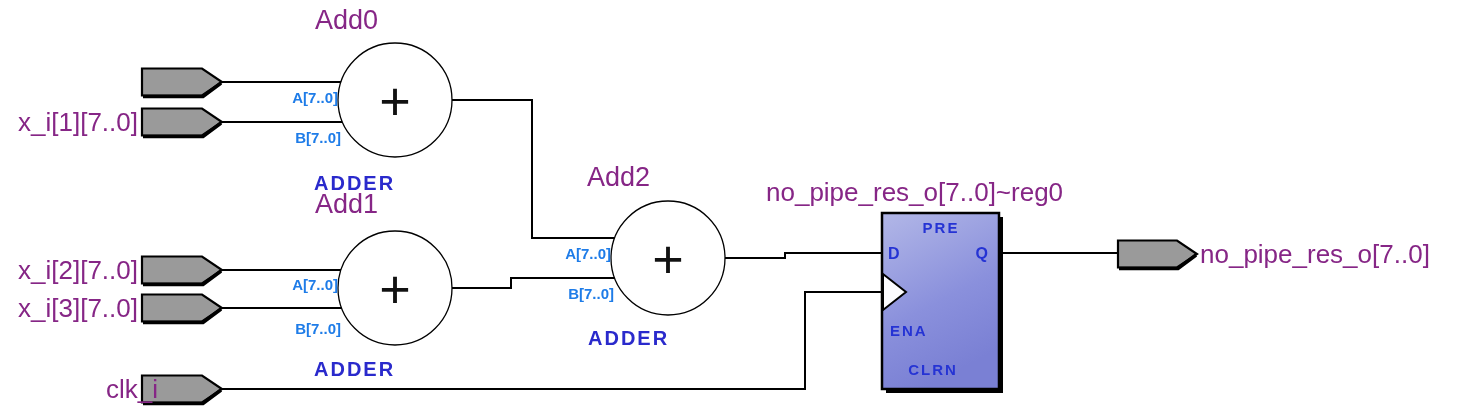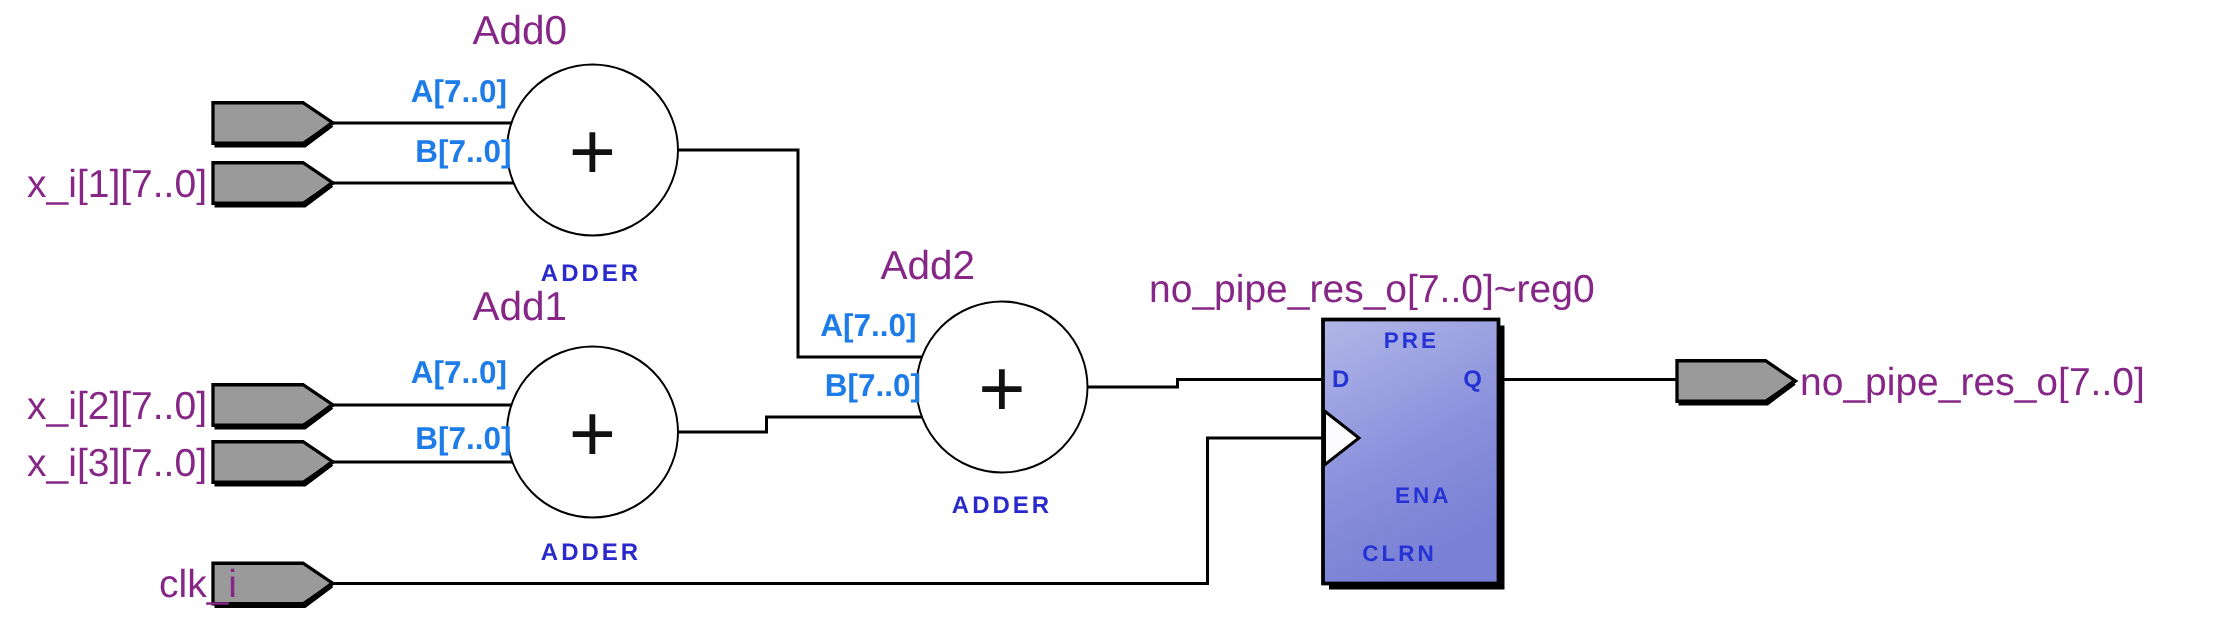--- a/index.html
+++ b/index.html
@@ -9,26 +9,27 @@
   }
   #shapes { position:absolute; left:0; top:0; }
   .lbl { position:absolute; white-space:nowrap; }
   .pin-label {
     color:#862686; font-size:26px; line-height:30px;
   }
   .node-title {
     color:#862686; font-size:27px; line-height:30px; text-align:left;
   }
   .type-label {
-    color:#2a2acc; font-size:16px; font-weight:bold; letter-spacing:2px;
-    line-height:18px; text-align:center;
+    color:#2a2acc; font-size:20px; font-weight:bold; letter-spacing:2px;
+    line-height:18px; text-align:left;
   }
   .port-label {
-    color:#1e7ce8; font-size:21px; font-weight:bold; line-height:16px;
+    color:#1e7ce8; font-size:15px; font-weight:bold; line-height:16px;
     text-align:right;
+    margin-top:36px;
   }
   .reg-pin {
     color:#2533d4; font-size:15px; font-weight:bold; letter-spacing:2px;
     line-height:16px;
   }
   .plus-op {
     color:#111; font-size:54px; font-weight:400; line-height:62px;
     text-align:center; width:60px; height:62px;
   }
 </style>
@@ -121,16 +122,16 @@
   <div class="lbl node-title" style="left:587px; top:162px; width:160px;">Add2</div>
   <div class="lbl type-label" style="left:588px; top:329px; width:160px;">ADDER</div>
   <div class="lbl port-label" style="left:521px; top:210px; width:90px;">A[7..0]</div>
   <div class="lbl port-label" style="left:524px; top:250px; width:90px;">B[7..0]</div>
   <div class="lbl plus-op" style="left:638px; top:228px;">+</div>
 
   <div class="lbl node-title" style="left:766px; top:177px; text-align:left; font-size:26px;">no_pipe_res_o[7..0]~reg0</div>
   <div class="lbl reg-pin" style="left:885px; top:220px; width:112px; text-align:center;">PRE</div>
   <div class="lbl reg-pin" style="left:888px; top:246px; font-size:16px;">D</div>
   <div class="lbl reg-pin" style="left:960px; top:246px; width:30px; text-align:right; font-size:16px;">Q</div>
-  <div class="lbl reg-pin" style="left:890px; top:323px;margin-left:40px;">ENA</div>
+  <div class="lbl reg-pin" style="left:890px; top:323px;">ENA</div>
   <div class="lbl reg-pin" style="left:885px; top:362px; width:96px; text-align:center;">CLRN</div>
 
 </div>
 
 </body></html>

